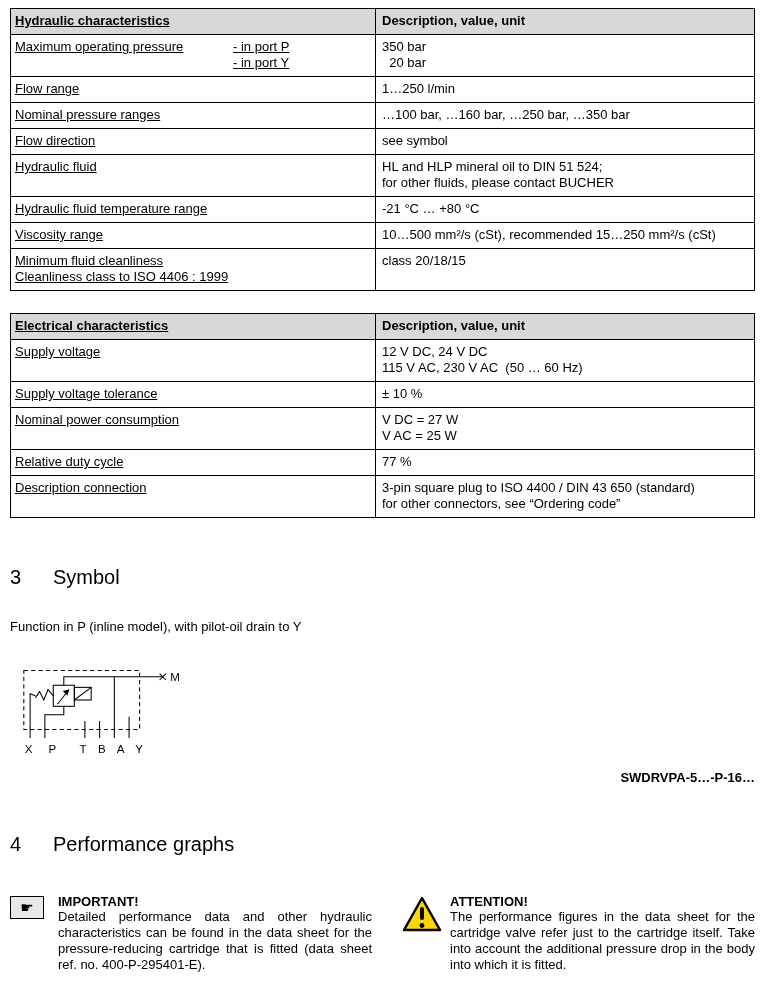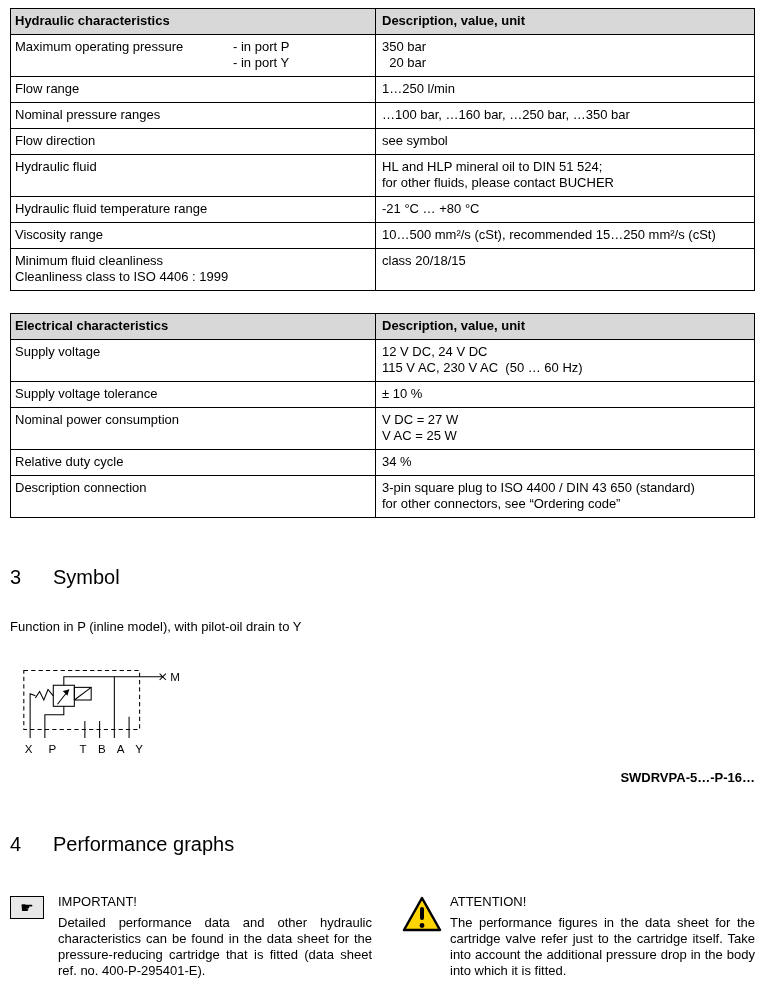--- a/index.html
+++ b/index.html
@@ -20,20 +20,21 @@
   }
   .trow { display: flex; border-bottom: 1px solid #000; }
   .trow:last-child { border-bottom: none; }
   .thead { background: #d8d8d8; font-weight: bold; }
   .c1 {
     width: 365px;
     padding: 4px 8px 5px 4px;
     border-right: 1px solid #000;
     white-space: pre-wrap;
     line-height: 16px;
+    text-decoration: underline;
   }
   .c2 {
     flex: 1;
     padding: 4px 8px 5px 6px;
     white-space: pre-wrap;
     line-height: 16px;
   }
   .flexcell { display: flex; }
   .flexcell .lblmain { width: 218px; flex: none; }
   .flexcell .lblsub { white-space: pre-wrap; }
@@ -66,21 +67,21 @@
   .note-icon-col { width: 48px; flex: none; padding-top: 2px; }
   .hand-box {
     width: 34px; height: 23px;
     border: 1px solid #000;
     display: flex; align-items: center; justify-content: center;
     font-family: "DejaVu Sans", sans-serif;
     font-size: 15px;
     background: #e8e8e8;
   }
   .note-body-col { flex: 1; }
-  .note-title { font-weight: normal; margin-bottom: 6px; }
+  .note-title { font-weight: bold; margin-bottom: 0; }
   .note-text { line-height: 16px; text-align: justify; white-space: pre-wrap; }
 </style>
 </head>
 <body>
 
 <div class="page">
 
   <section class="tbl">
     <div class="trow thead">
       <div class="c1">Hydraulic characteristics</div>
@@ -153,21 +154,21 @@
     </div>
 
     <div class="trow">
       <div class="c1">Nominal power consumption</div>
       <div class="c2">V DC = 27 W
 V AC = 25 W</div>
     </div>
 
     <div class="trow">
       <div class="c1">Relative duty cycle</div>
-      <div class="c2">34 %</div>
+      <div class="c2">77 %</div>
     </div>
 
 
     <div class="trow">
       <div class="c1">Description connection</div>
       <div class="c2">3-pin square plug to ISO 4400 / DIN 43 650 (standard)
 for other connectors, see “Ordering code”</div>
     </div>
   </section>
 

